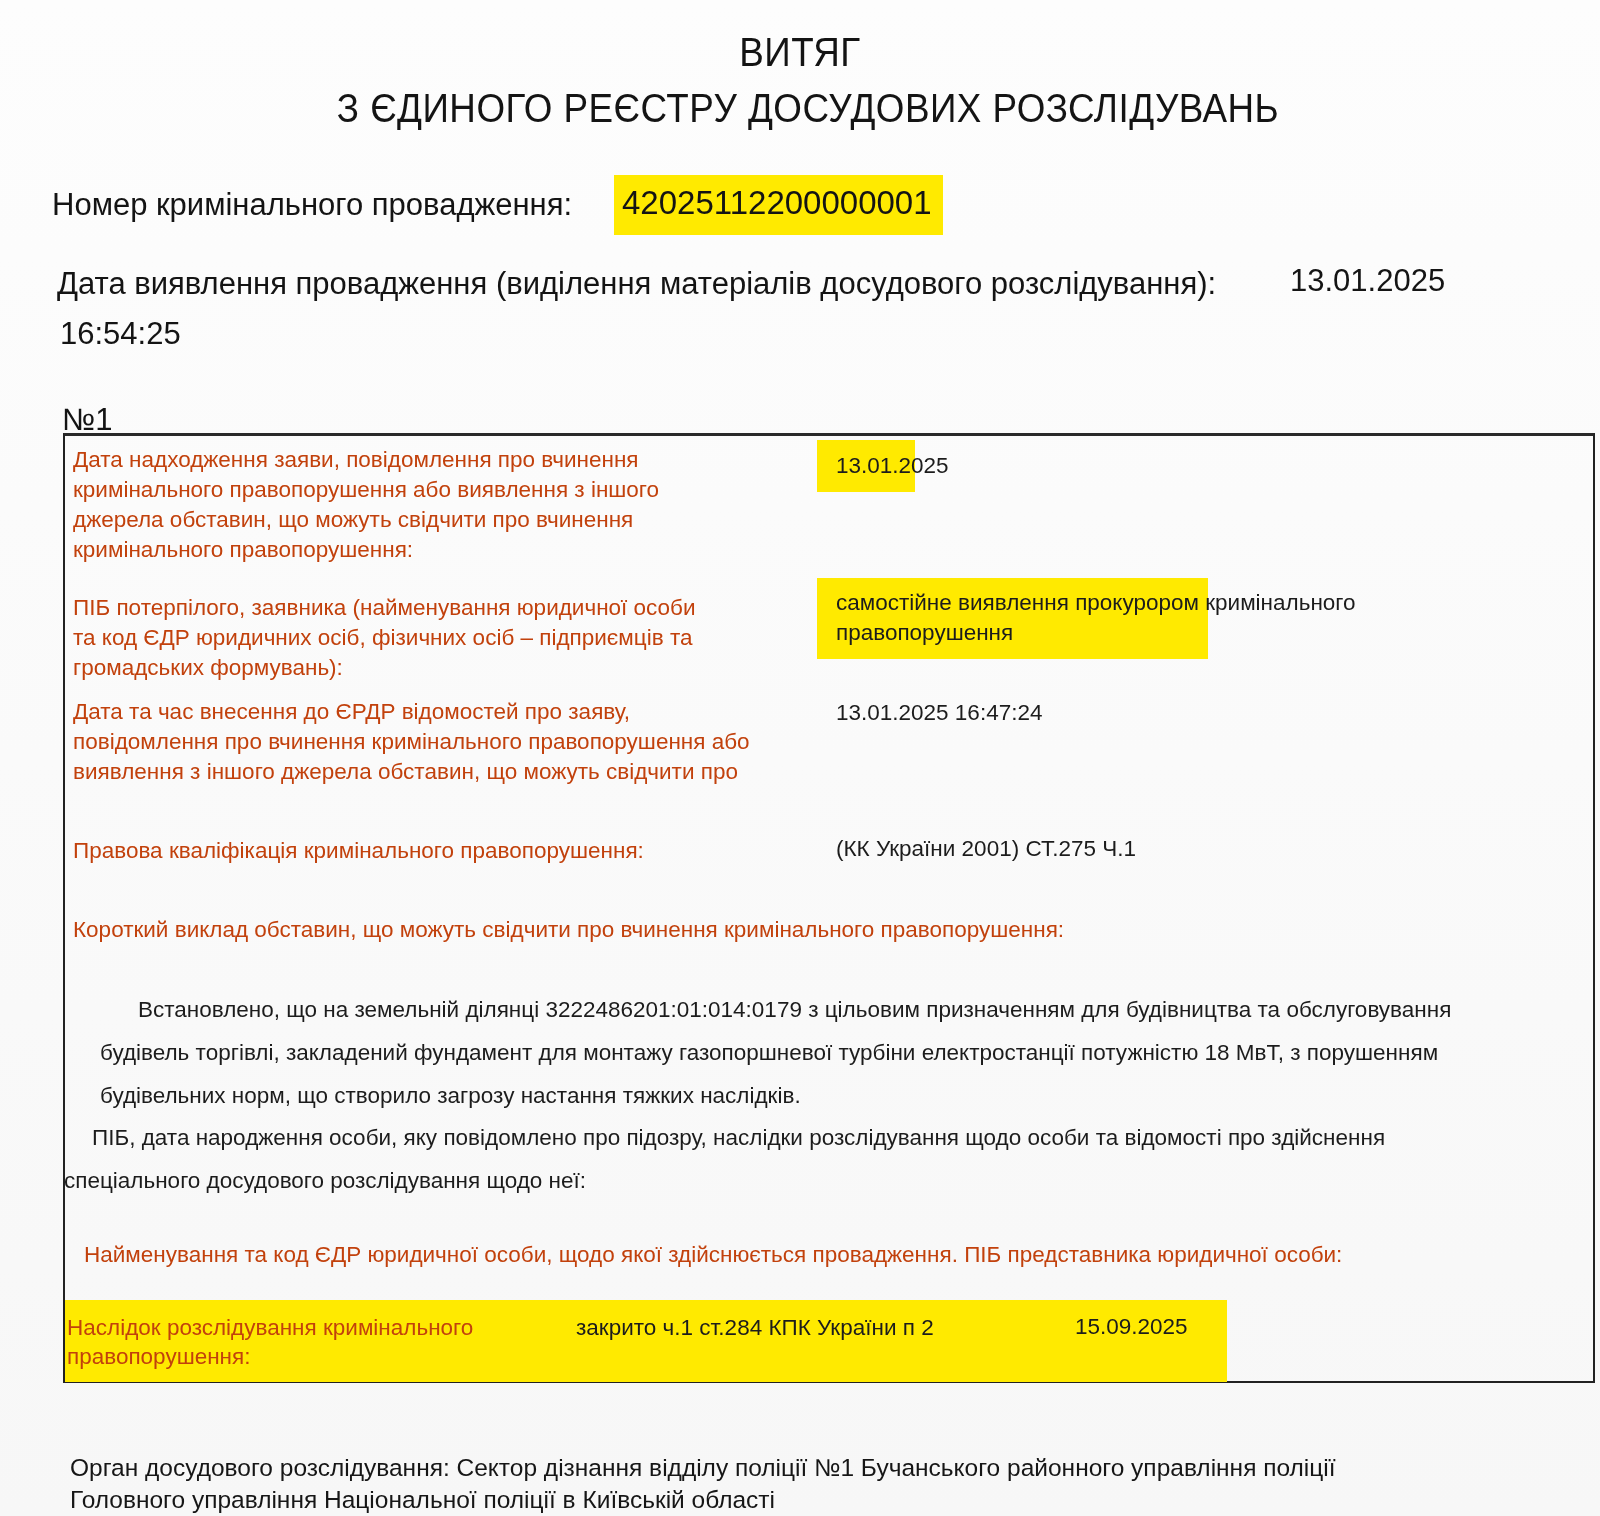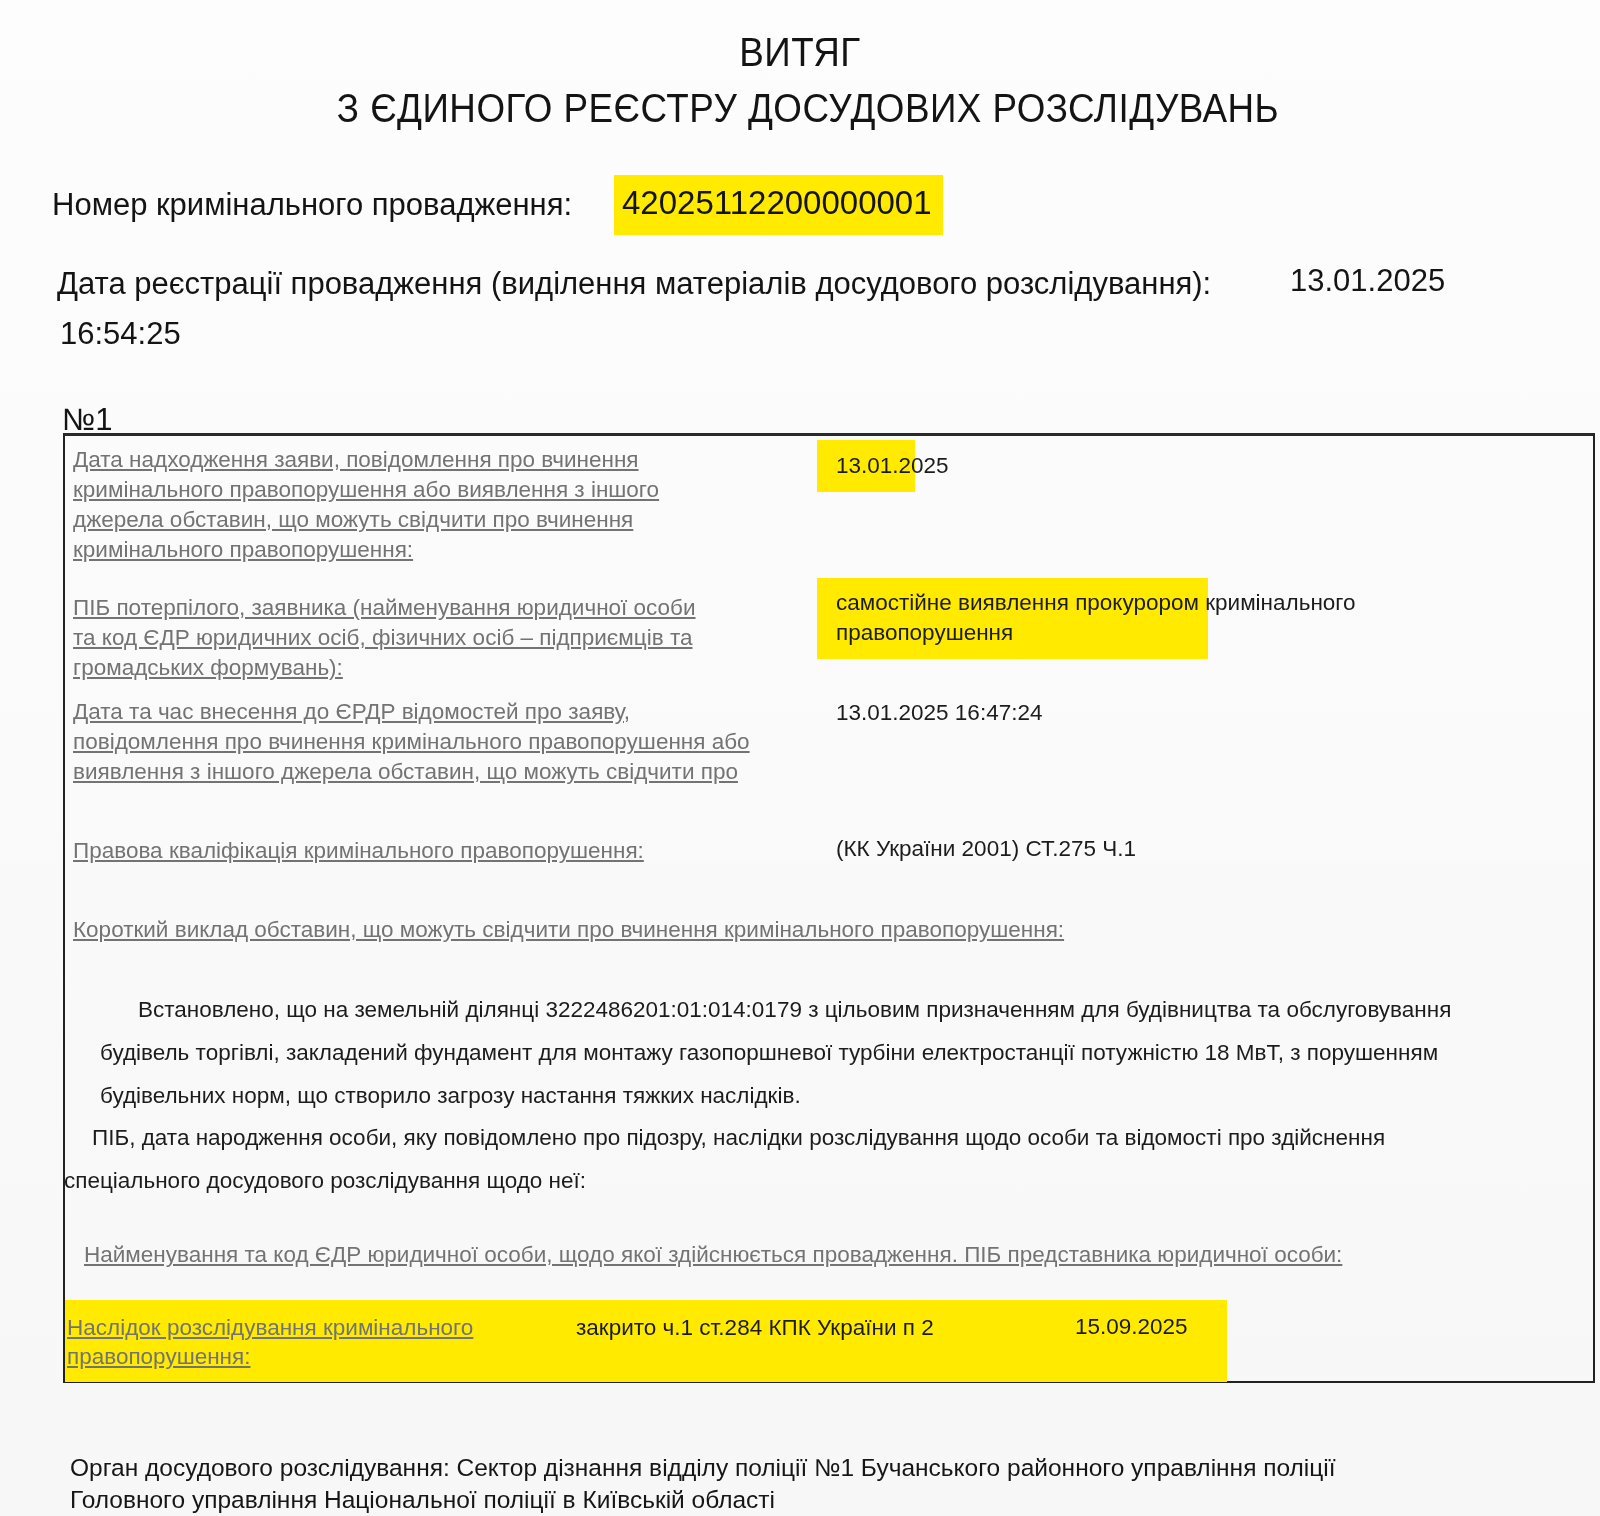--- a/index.html
+++ b/index.html
@@ -67,22 +67,21 @@
       height: 950px;
       border: 2px solid #222;
       border-top: 3px solid #2a2a2a;
       box-sizing: border-box;
     }
 
     .cell-label {
       position: absolute;
       font-size: 22.5px;
       line-height: 30px;
-      color: #737373;
-      text-decoration: underline;
+      color: #c2410c;
     }
     .cell-value {
       position: absolute;
       font-size: 22.5px;
       line-height: 30px;
       color: #1c1c1c;
     }
     .hl-box {
       position: absolute;
       background: #ffea00;
@@ -101,21 +100,21 @@
 </head>
 <body>
 
 <div class="page-title title-1">ВИТЯГ</div>
 <div class="page-title title-2">З ЄДИНОГО РЕЄСТРУ ДОСУДОВИХ РОЗСЛІДУВАНЬ</div>
 
 <div class="line" style="left:52px; top:189px;">Номер кримінального провадження:</div>
 <div class="case-number-wrap"></div>
 <div class="case-number-value">42025112200000001</div>
 
-<div class="line" style="left:57px; top:268px;">Дата реєстрації провадження (виділення матеріалів досудового розслідування):</div>
+<div class="line" style="left:57px; top:268px;">Дата виявлення провадження (виділення матеріалів досудового розслідування):</div>
 <div class="line" style="left:1290px; top:265px;">13.01.2025</div>
 <div class="line" style="left:60px; top:318px;">16:54:25</div>
 
 <div class="record-no">№1</div>
 
 <div class="record-table"></div>
 
 <div class="cell-label" style="left:73px; top:445px;">
   <div>Дата надходження заяви, повідомлення про вчинення</div>
   <div>кримінального правопорушення або виявлення з іншого</div>

